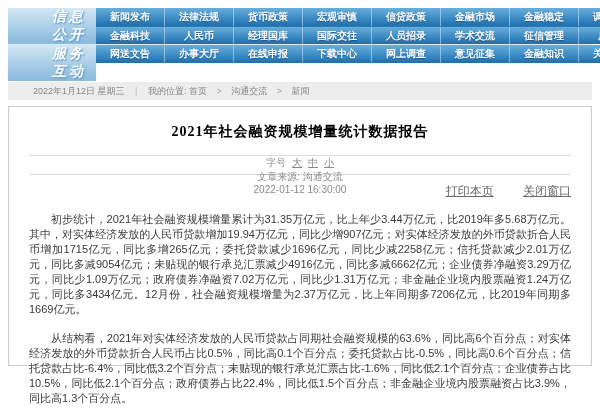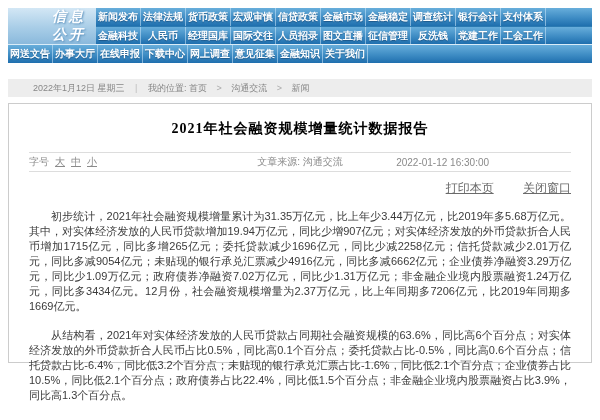--- a/index.html
+++ b/index.html
@@ -36,47 +36,47 @@
     display:flex; align-items:center; justify-content:center;
     text-shadow:1px 1px 2px #5d92bd; cursor:pointer;padding-left:44px;
   }
   .nav-rows { flex:1; }
   .nav-row {
     height:18px; display:flex;
     background:linear-gradient(180deg,#68aedb 0%, #3e8cc4 55%, #1f6fae 100%);
   }
   .nav-row + .nav-row { border-top:1px solid #2b7ab2; height:18px; }
   .nav-item {
-    width:45px; height:100%; color:#fff; font-weight:bold; font-size:10px;
+    width:69px; height:100%; color:#fff; font-weight:bold; font-size:10px;
     text-align:center; line-height:17px; cursor:pointer;
     border-right:1px solid rgba(205,232,250,0.55); text-shadow:0 1px 1px rgba(10,50,90,0.5);
     white-space:nowrap; overflow:hidden;
   }
 
   
   .breadcrumb {
     height:18px; background:#ededed; color:#878787; font-size:9px;
-    line-height:18px; padding-left:25px; margin-top:16px;
+    line-height:18px; padding-left:25px; margin-top:1px;
   }
   .breadcrumb a { color:#878787; text-decoration:none; cursor:pointer; }
   .crumb-sep { margin:0 7px; color:#aaa; }
   .crumb-div { margin:0 8px; color:#bbb; }
 
   
   .article {
     margin-top:6px; border:1px solid #ccc; background:#fff;
     height:260px; padding:0 20px;
   }
   .article-title {
     text-align:center; font-family:"Liberation Serif", serif; font-weight:bold;
     font-size:14px; color:#000000; margin:16px 0 14px; letter-spacing:1px;
   }
   .meta-row {
     display:flex; align-items:center; height:20px; font-size:10px; color:#8a8a8a;
-    border-top:1px solid #ddd; border-bottom:1px solid #ddd;
+    border-top:1px solid #ddd; border-bottom:1px solid #ddd;flex-direction:column;
   }
   .meta-left { flex:1; display:flex; align-items:center; gap:6px; }
   .meta-center { flex:1.1; text-align:center; }
   .meta-right { flex:1; text-align:left; }
   .fontsize-link { color:#8a8a8a; text-decoration:underline; cursor:pointer; }
   .actions-row { text-align:right; font-size:12px; margin:8px 0 12px; }
   .actions-row a { color:#6b6b6b; text-decoration:underline; margin-left:26px; cursor:pointer; }
   .body-text p {
     font-family:Liberation Sans, sans-serif; font-size:11px; line-height:15px;
     color:#3a3a3a; text-align:justify; text-indent:2em; margin-bottom:14px;
@@ -103,30 +103,31 @@
             <a class="nav-item">调查统计</a>
             <a class="nav-item">银行会计</a>
             <a class="nav-item">支付体系</a>
           </div>
         <div class="nav-row">
             <a class="nav-item">金融科技</a>
             <a class="nav-item">人民币</a>
             <a class="nav-item">经理国库</a>
             <a class="nav-item">国际交往</a>
             <a class="nav-item">人员招录</a>
-            <a class="nav-item">图文直播</a>
+            <a class="nav-item">学术交流</a>
             <a class="nav-item">征信管理</a>
             <a class="nav-item">反洗钱</a>
             <a class="nav-item">党建工作</a>
             <a class="nav-item">工会工作</a>
           </div>
       </div>
     </div>
 
     <div class="nav-section">
+      <div class="nav-label">服务互动</div>
       <div class="nav-rows">
         <div class="nav-row">
             <a class="nav-item">网送文告</a>
             <a class="nav-item">办事大厅</a>
             <a class="nav-item">在线申报</a>
             <a class="nav-item">下载中心</a>
             <a class="nav-item">网上调查</a>
             <a class="nav-item">意见征集</a>
             <a class="nav-item">金融知识</a>
             <a class="nav-item">关于我们</a>

